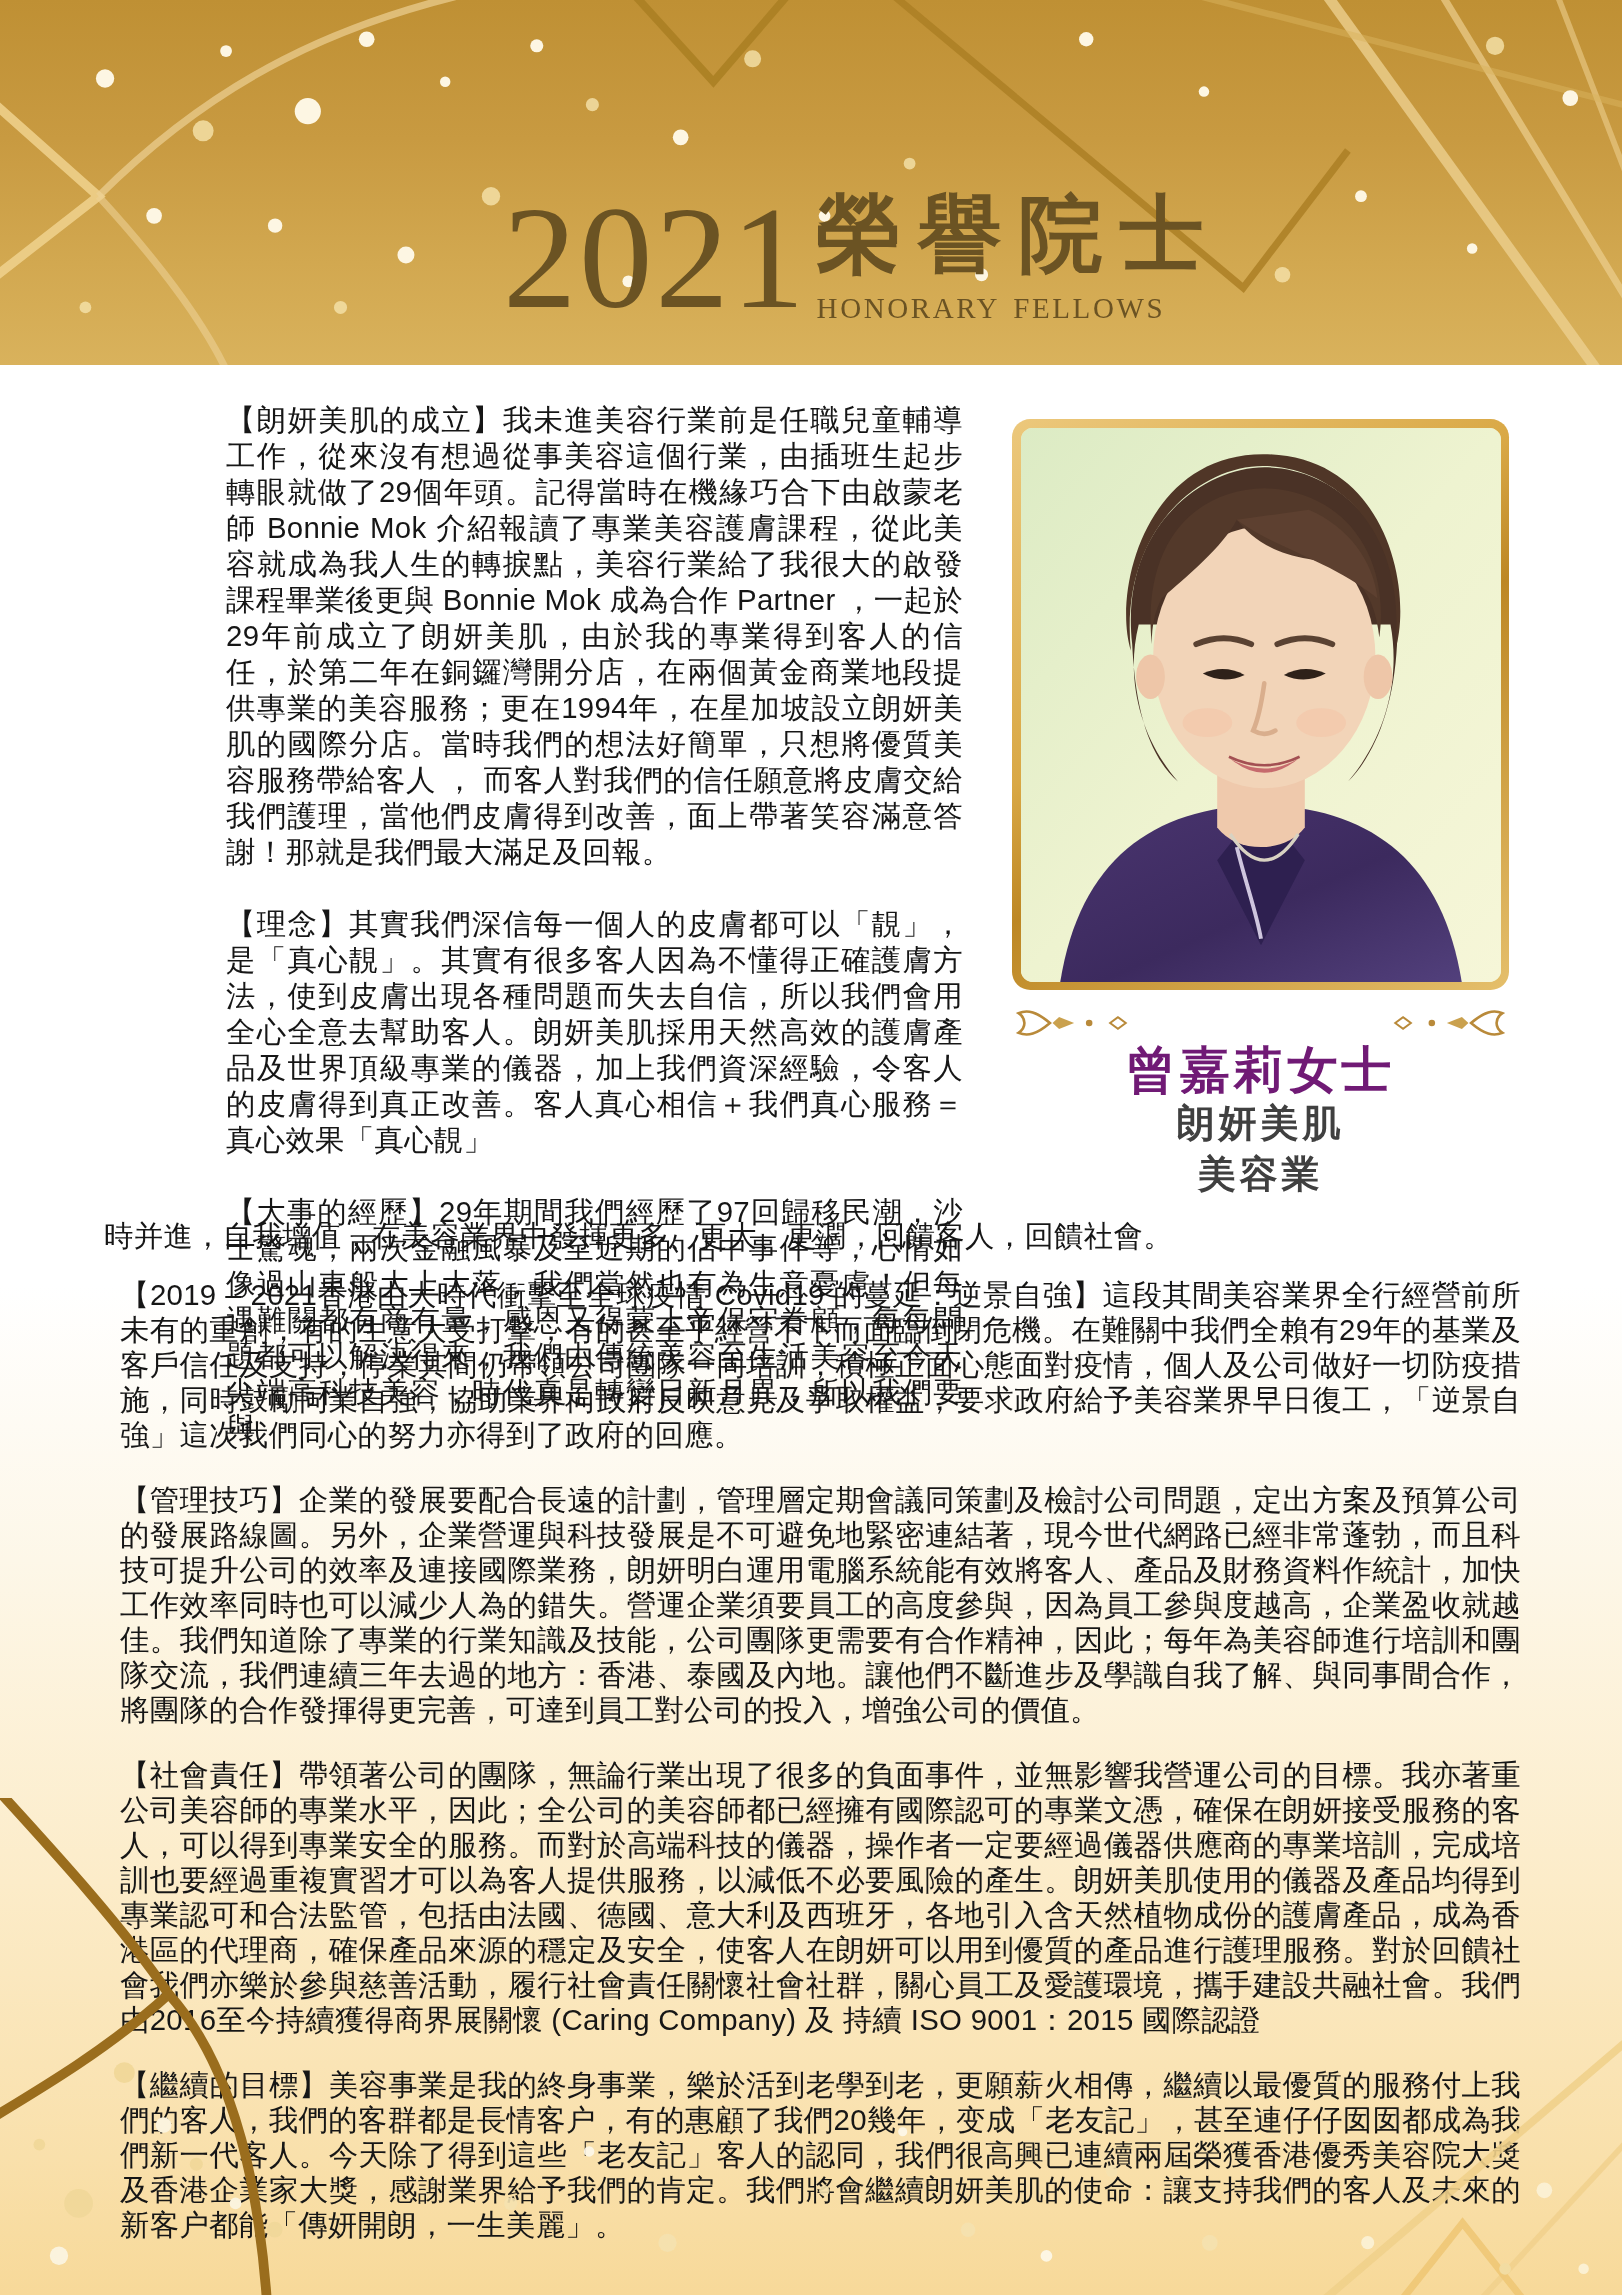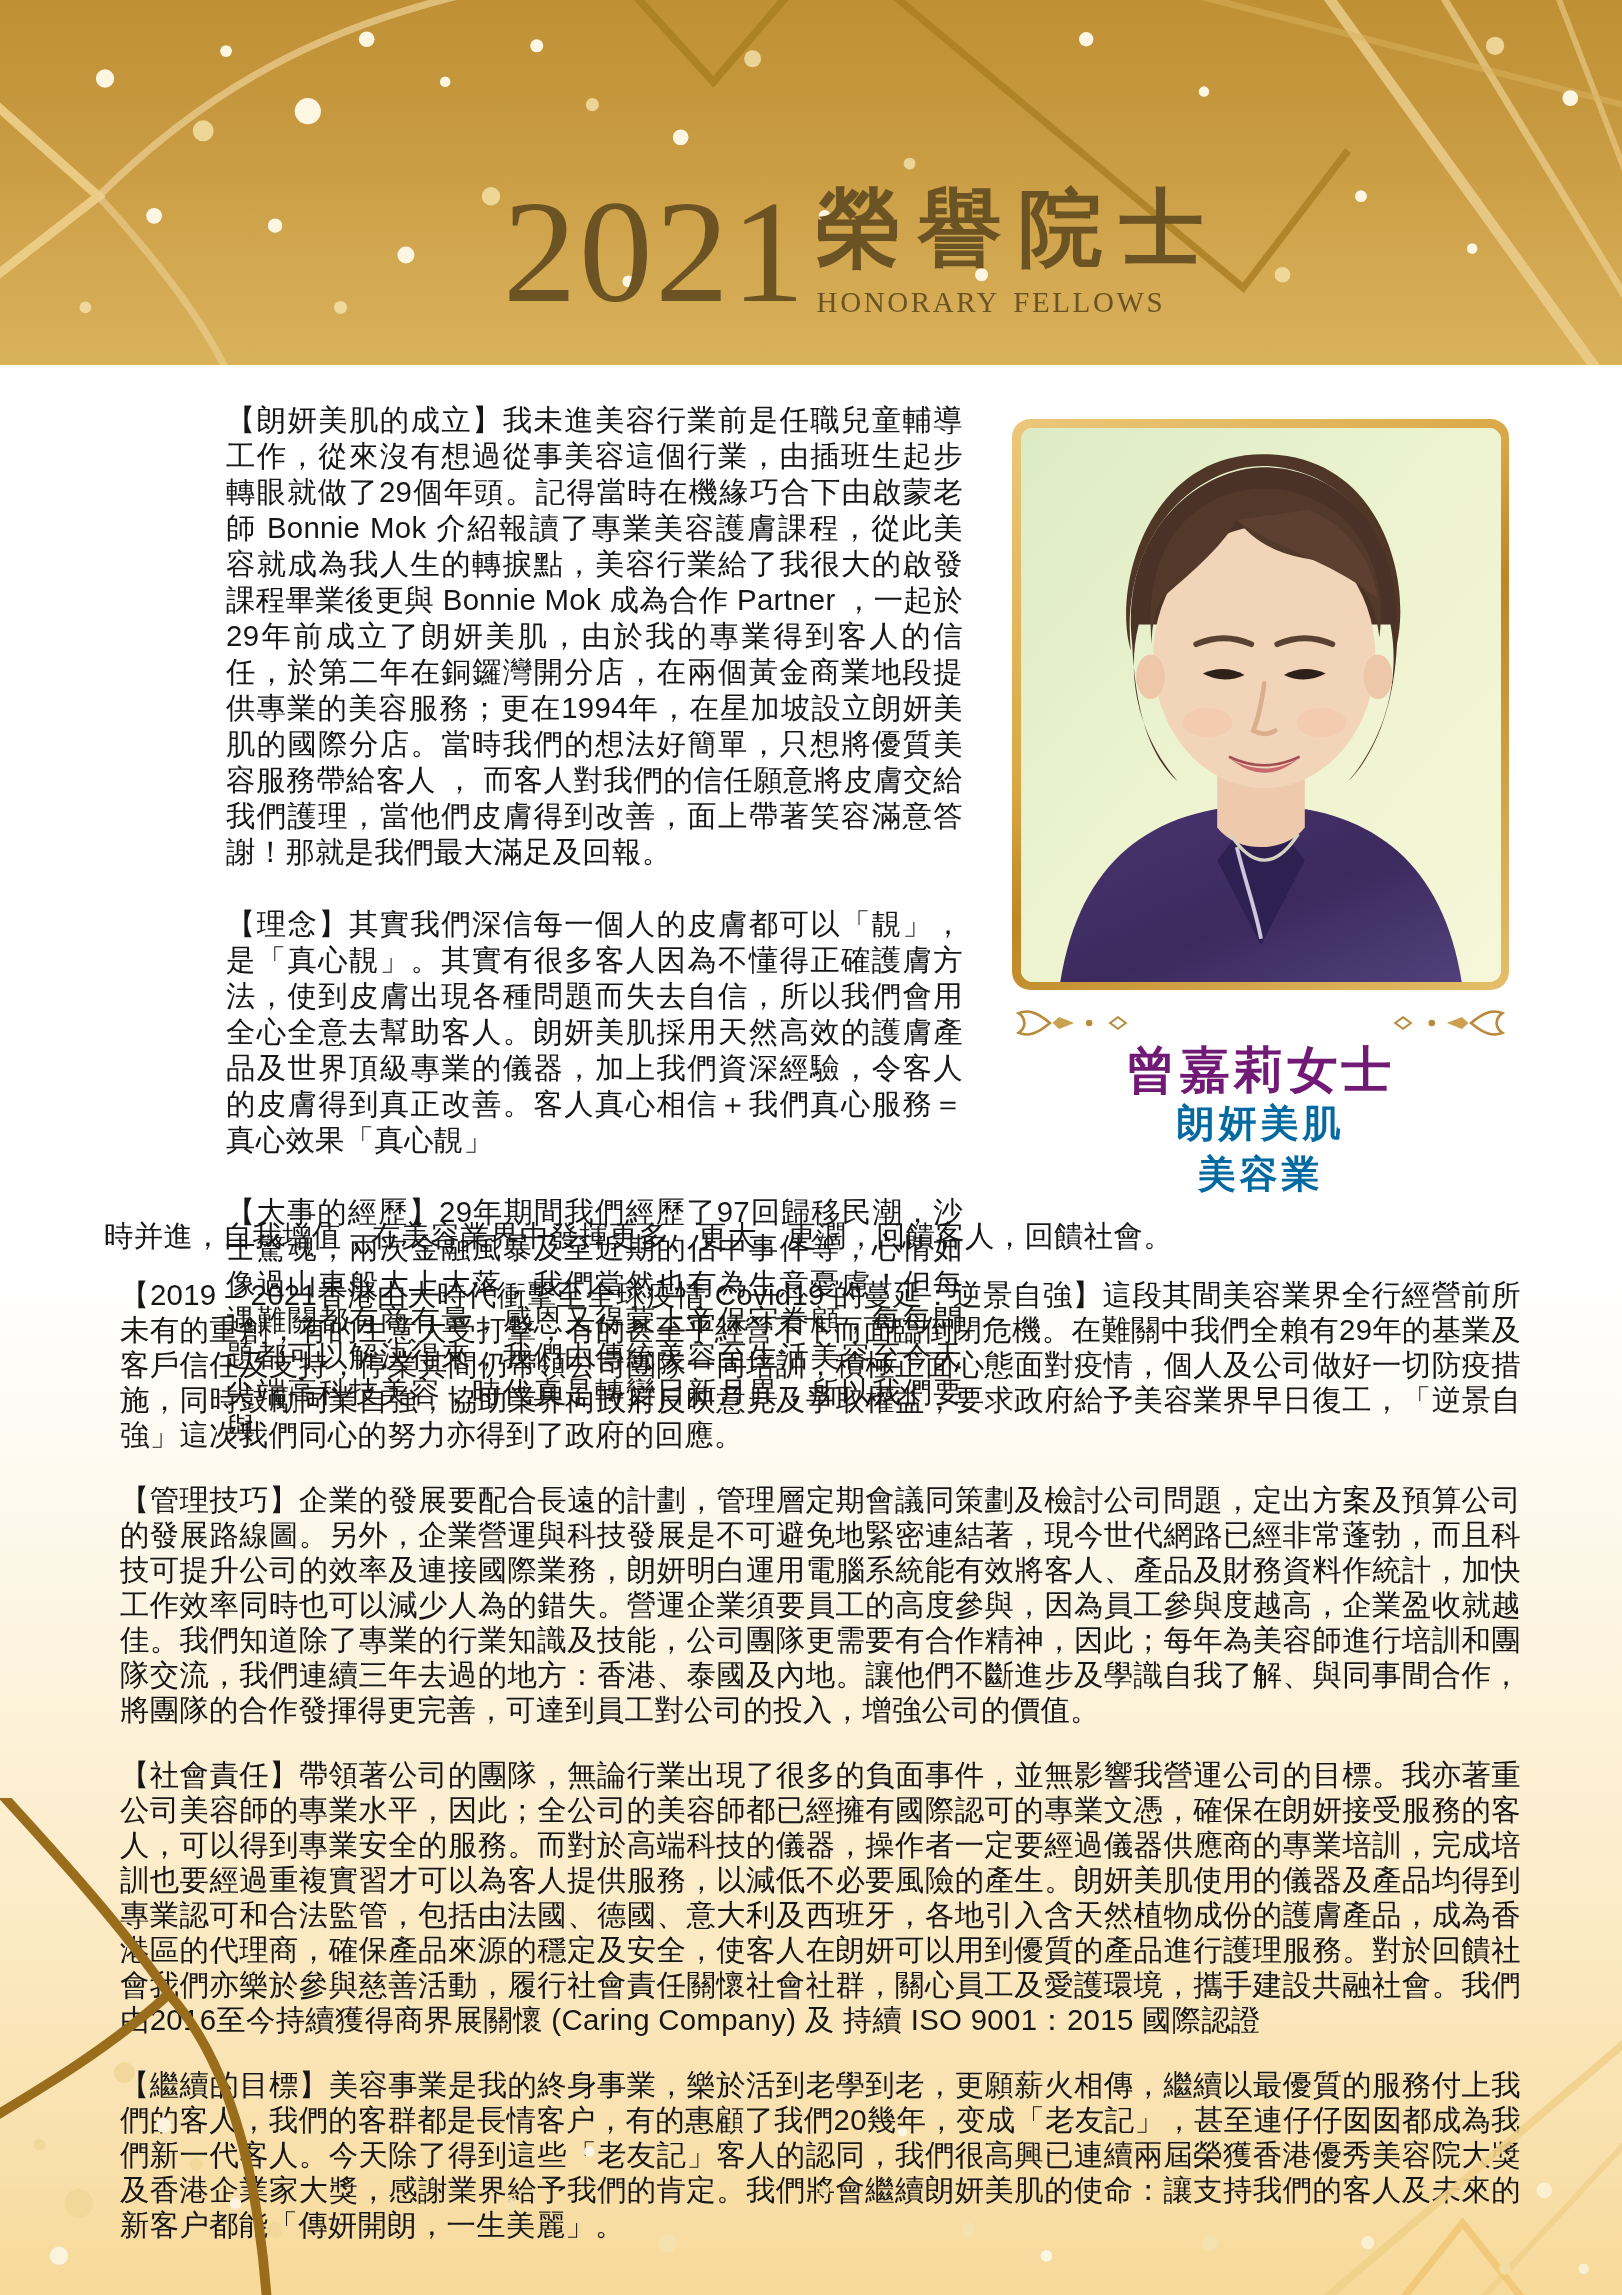--- a/index.html
+++ b/index.html
@@ -16,21 +16,21 @@
   }
   .header svg{position:absolute;left:0;top:0;}
   .title-row{
     position:absolute;left:503px;top:182px;display:flex;align-items:flex-end;
     color:#6b5323;
   }
   .year{
     font-family:"Liberation Serif",serif;font-weight:400;
     font-size:147px;line-height:0.92;letter-spacing:2.6px;
   }
-  .title-right{display:flex;flex-direction:column;margin-left:9.2px;margin-top:3px;}
+  .title-right{display:flex;flex-direction:column;margin-left:9.2px;margin-top:9px;}
   .title-zh{
     font-family:"Liberation Serif",serif;font-weight:700;
     font-size:84px;line-height:1.05;letter-spacing:17px;white-space:nowrap;
   }
   .title-en{
     font-family:"Liberation Serif",serif;font-weight:400;
     font-variant:small-caps;text-transform:lowercase;
     font-size:42px;line-height:1;letter-spacing:2.6px;margin-top:3.9px;white-space:nowrap;
   }
   
@@ -43,21 +43,21 @@
     width:100%;height:100%;border-radius:11.8px;overflow:hidden;background:#eef3d2;
   }
   .photo svg{display:block;width:100%;height:100%;}
   .divider{position:absolute;left:1012px;top:1004px;width:497px;height:38px;}
   .fellow-name{
     position:absolute;left:1012px;top:1037px;width:497px;text-align:center;
     font-size:50px;font-weight:700;letter-spacing:3.9px;color:#701a75;
   }
   .fellow-info{
     position:absolute;left:1012px;top:1098px;width:497px;text-align:center;
-    font-size:38px;font-weight:700;color:#0369a1;letter-spacing:3.9px;
+    font-size:38px;font-weight:700;color:#404040;letter-spacing:3.9px;
   }
   .fellow-info div{line-height:51px;}
   
   .col-text{
     position:absolute;left:226px;top:402px;width:753px;
   }
   .col-text p,.full-text p,.overflow-line{
     margin:0 16px 36px 0;font-size:29.4px;line-height:36px;color:#161616;
     text-align:justify;text-justify:inter-ideograph;letter-spacing:0.3px;
   }

